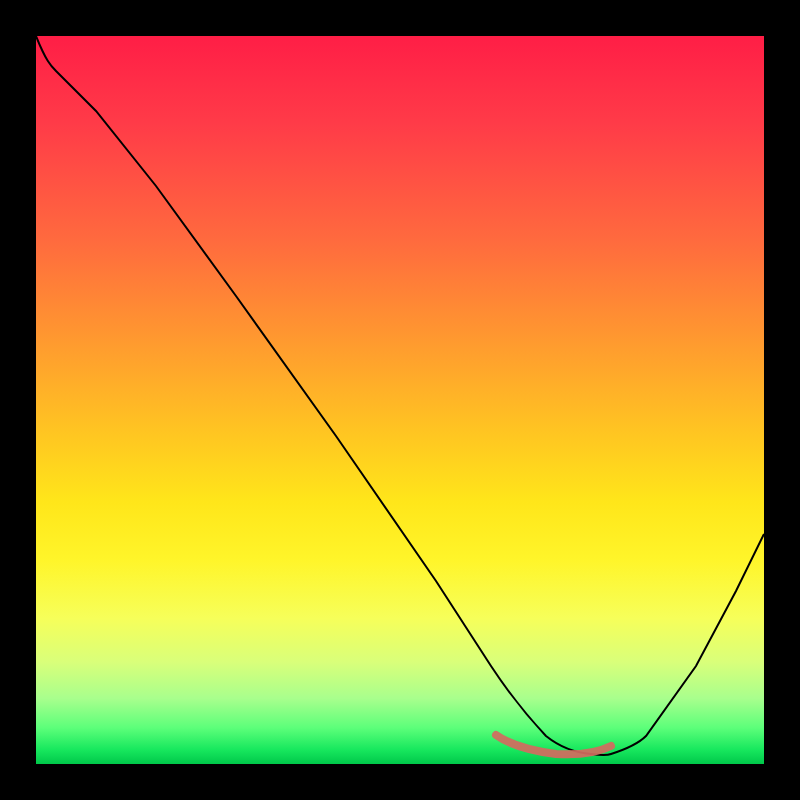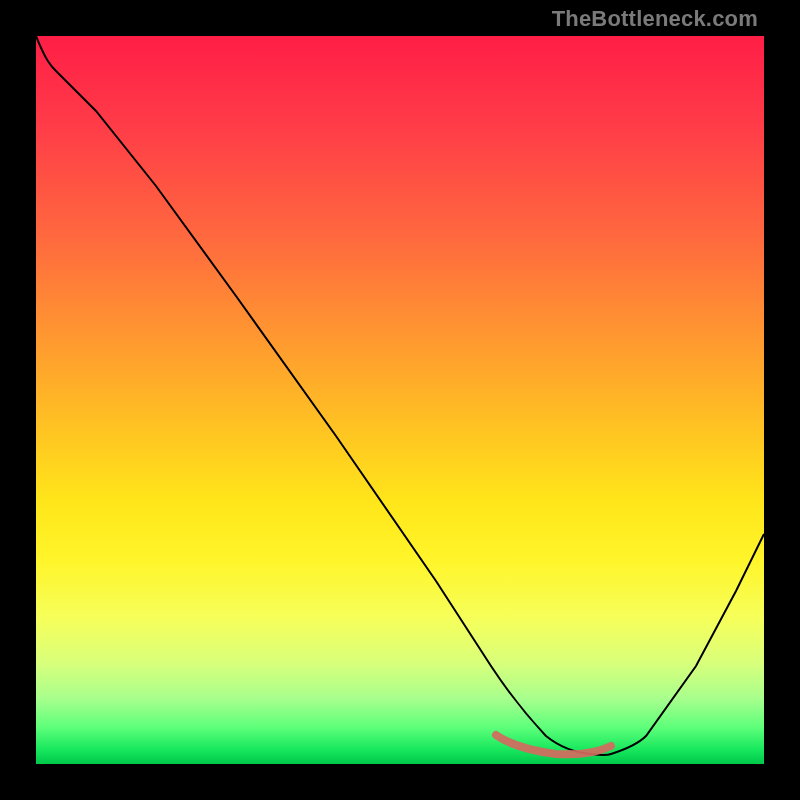--- a/index.html
+++ b/index.html
@@ -61,14 +61,13 @@
            L 728 498"></path>
     </svg>
 
     <svg class="marker" width="728" height="728" viewBox="0 0 728 728">
       <path d="M 460 699
            Q 480 713, 520 718
            Q 555 720, 575 710"></path>
     </svg>
   </div>
 
-  <div class="brand">TheBottleneck.com</div>
 </div>
 
 </body></html>

